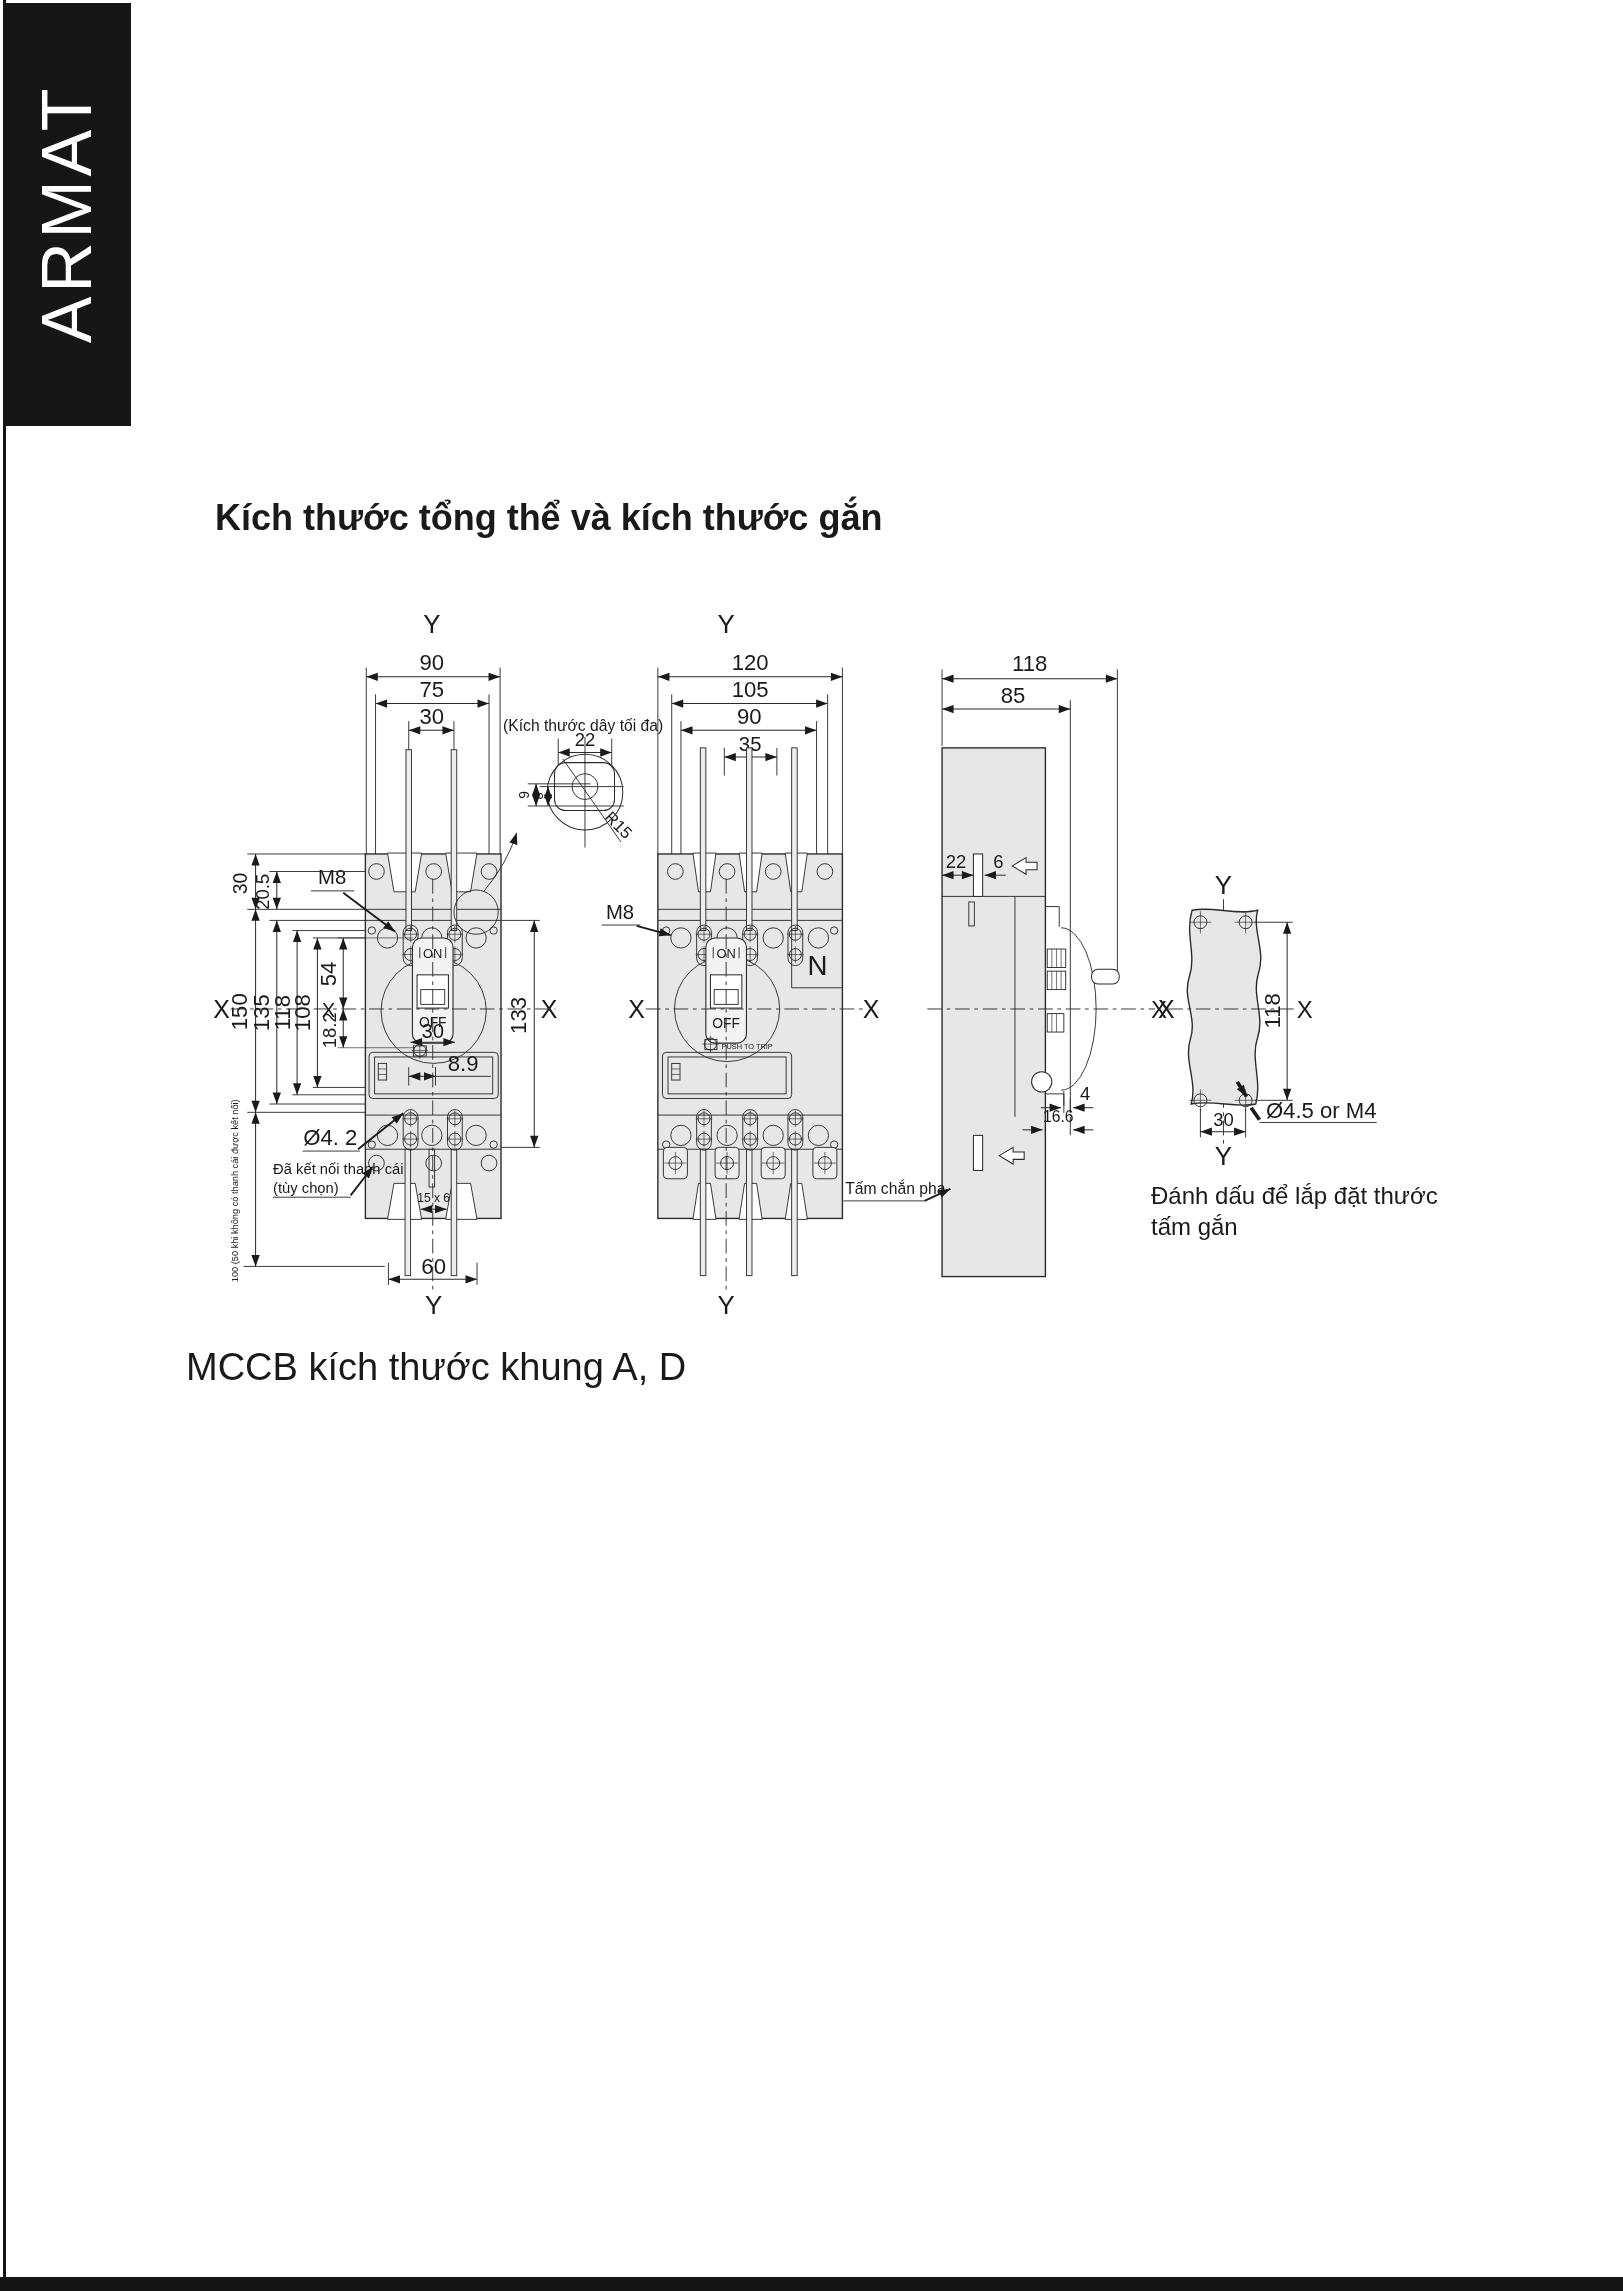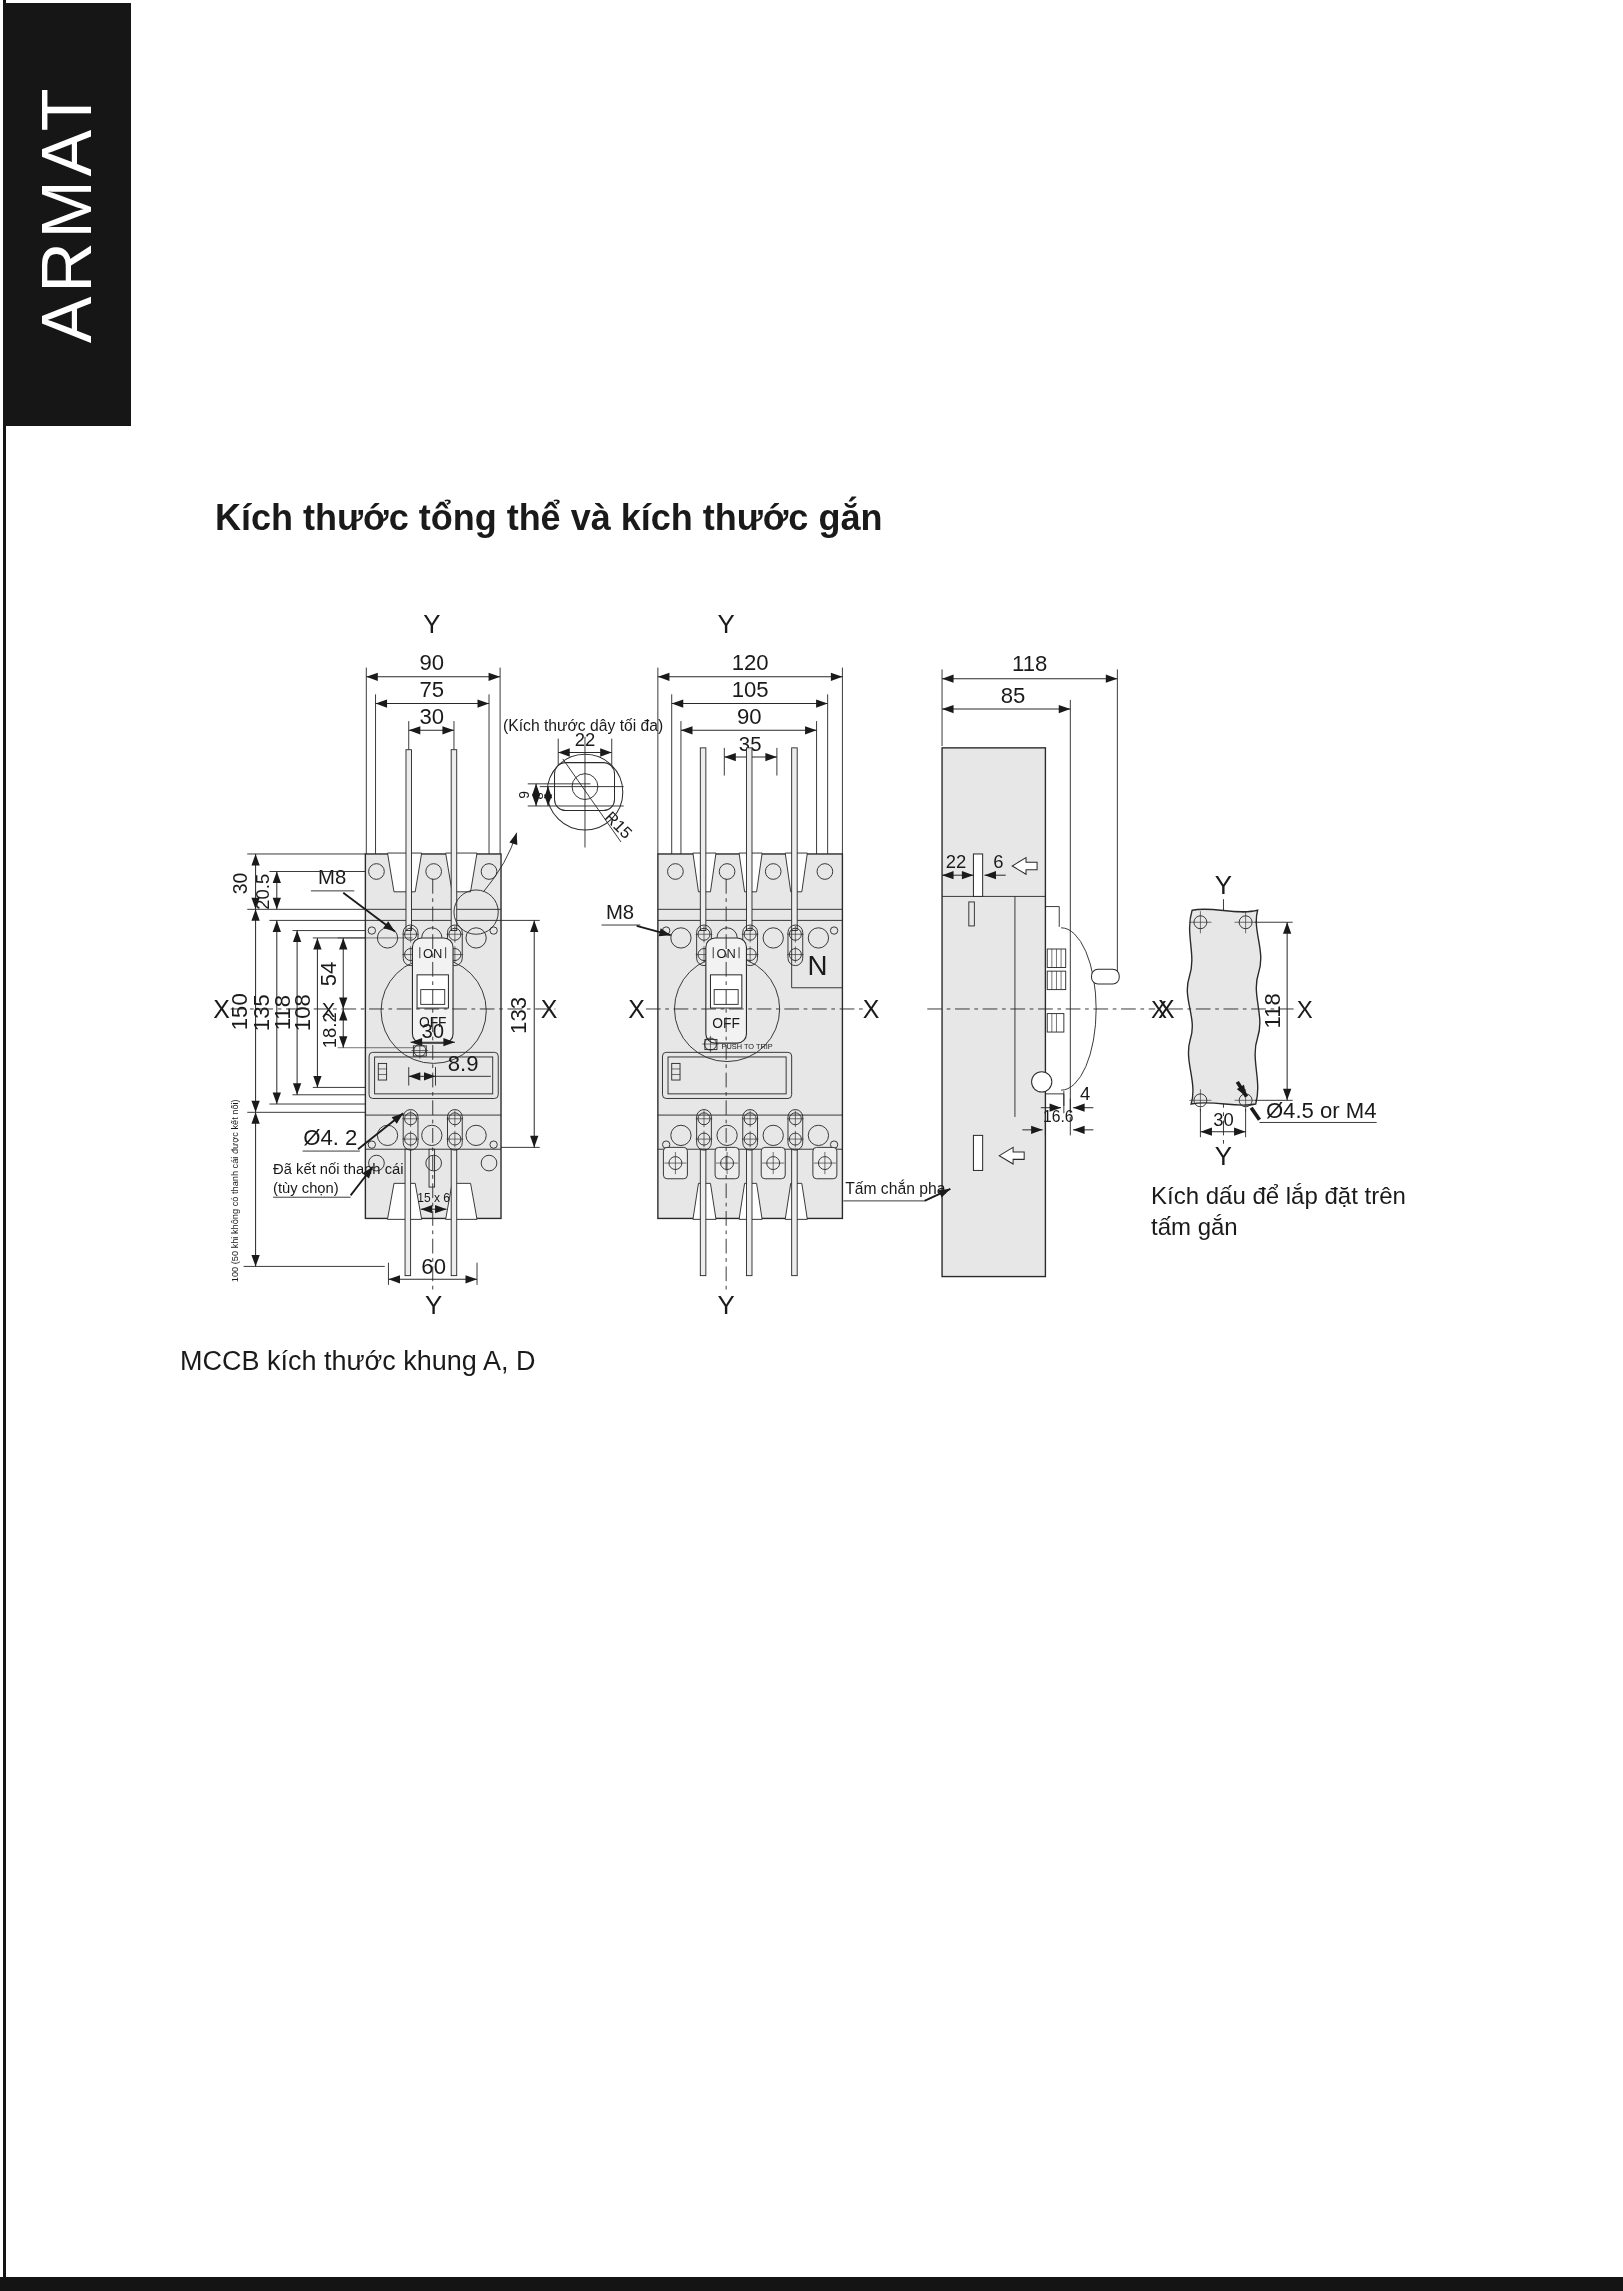--- a/index.html
+++ b/index.html
@@ -4,21 +4,21 @@
 <style>
   html,body{margin:0;padding:0;}
   body{width:1623px;height:2292px;background:#ffffff;position:relative;
        font-family:"Liberation Sans",sans-serif;color:#1a1a1a;overflow:hidden;}
   .page-border-left{position:absolute;left:2.8px;top:0;width:2.8px;height:2292px;background:#141414;}
   .page-border-bottom{position:absolute;left:0;top:2277px;width:1623px;height:14.8px;background:#141414;}
   .banner{position:absolute;left:2.8px;top:2.8px;width:128px;height:423px;background:#161616;}
   .banner span{position:absolute;left:50%;top:50%;transform:translate(-50%,-50%) rotate(-90deg);
        color:#ffffff;font-size:70px;letter-spacing:3.7px;white-space:nowrap;}
   .doc-title{position:absolute;left:215px;top:497px;font-size:36px;font-weight:bold;}
-  .doc-caption{position:absolute;left:180px;top:1346px;font-size:27px;}
+  .doc-caption{position:absolute;left:186px;top:1346px;font-size:38px;}
   .plate-caption{position:absolute;left:1151px;top:1180px;font-size:24px;line-height:1.3;}
   svg{position:absolute;left:0;top:0;}
   svg text{font-family:"Liberation Sans",sans-serif;fill:#1a1a1a;}
   .thin{stroke:#2a2a2a;stroke-width:1;fill:none;}
   .hair{stroke:#2a2a2a;stroke-width:.7;fill:none;}
   .dim{stroke:#2a2a2a;stroke-width:1.1;fill:none;}
   .lead{stroke:#1a1a1a;stroke-width:2;fill:none;}
   .bold-lead{stroke:#1a1a1a;stroke-width:4;fill:none;}
   .fillbody{fill:#e7e7e7;stroke:#2a2a2a;stroke-width:1.5;}
   .fillbar{fill:#ededed;stroke:#2a2a2a;stroke-width:1;}
@@ -461,18 +461,18 @@
     <line x1="1341" y1="1172" x2="1351" y2="1188" class="bold-lead" marker-end="url(#ar)"></line>
     <line x1="1356" y1="1200" x2="1365" y2="1213" class="bold-lead"></line>
     <line x1="1365" y1="1216" x2="1492" y2="1216" class="thin"></line>
     <text x="1372" y="1211" font-size="24">Ø4.5 or M4</text>
 
     <text x="1326" y="1262" font-size="28" text-anchor="middle">Y</text>
   </g>
 </svg>
 
 <div class="plate-caption">
-  <div>Kích dấu để lắp đặt trên</div>
+  <div>Đánh dấu để lắp đặt thước</div>
   <div>tấm gắn</div>
 </div>
 
 <div class="doc-caption">MCCB kích thước khung A, D</div>
 
 
 </body></html>

